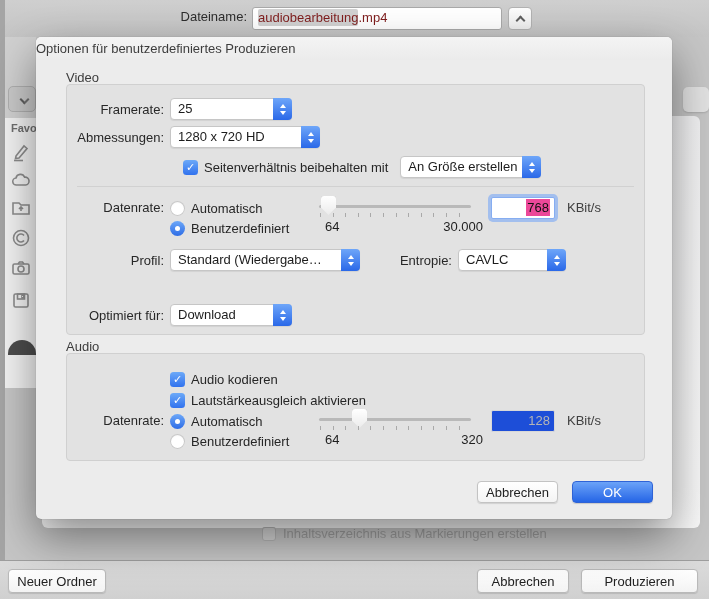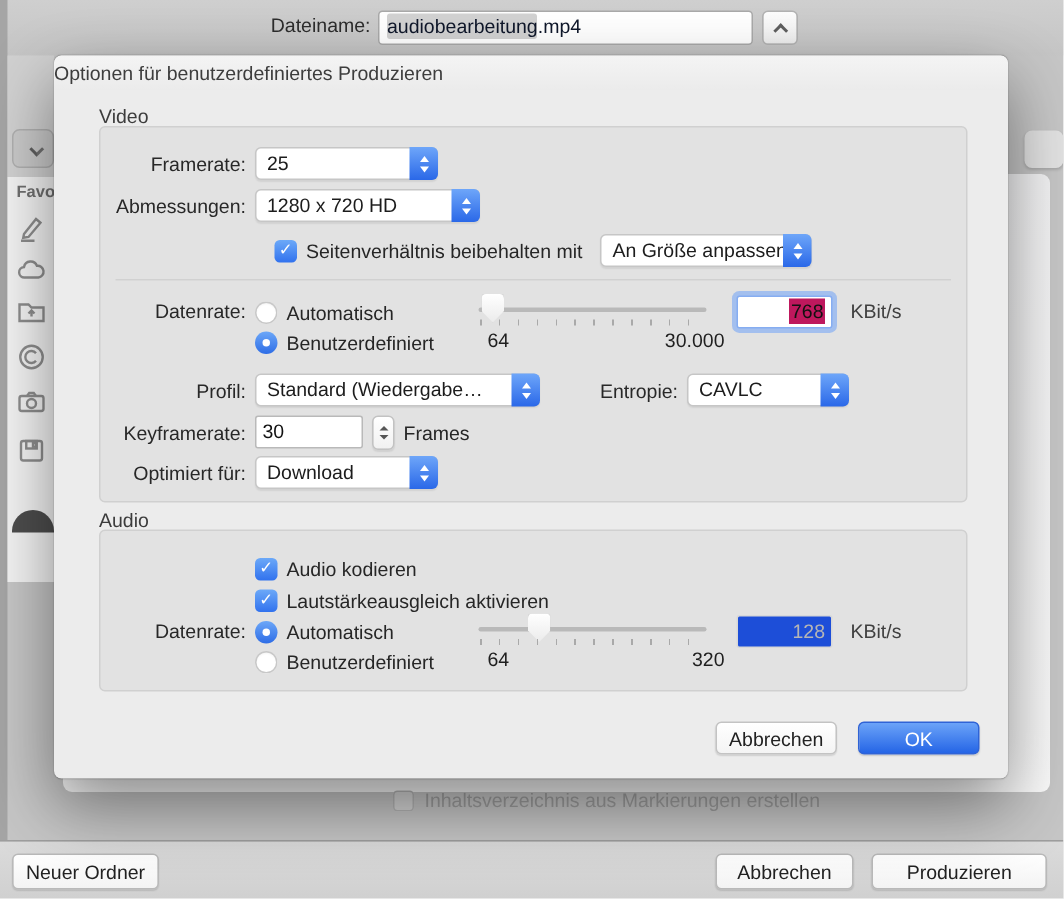--- a/index.html
+++ b/index.html
@@ -5,21 +5,21 @@
   html,body{margin:0;padding:0;}
   .stage{position:relative;width:709px;height:599px;overflow:hidden;background:#c6c6c6;
          font-family:"Liberation Sans","DejaVu Sans",sans-serif;font-size:13px;color:#262626;}
   .stage *{box-sizing:border-box;}
 
   
   #sheet-top{position:absolute;left:0;top:0;width:709px;height:37px;
              background:linear-gradient(#cfcfcf,#c5c5c5);}
   .fn-label{position:absolute;left:160px;top:9px;width:87px;text-align:right;color:#2d2d2d;}
   .fn-field{position:absolute;left:252px;top:7px;width:250px;height:23px;background:#fff;
-            border:1px solid #a9a9a9;border-radius:3px;padding:2px 5px;white-space:nowrap;overflow:hidden;color:#0f172a;}
+            border:1px solid #a9a9a9;border-radius:3px;padding:2px 5px;white-space:nowrap;overflow:hidden;color:#7f1d1d;}
   .fn-sel{background:#d2d2d2;border-radius:2px;padding:1px 0;}
   .collapse-btn{position:absolute;left:508px;top:7px;width:24px;height:23px;border:1px solid #b2b2b2;
             border-radius:4px;background:linear-gradient(#fdfdfd,#eee);display:flex;align-items:center;justify-content:center;}
   .chev{display:block;width:7px;height:7px;border-left:2px solid #5f5f5f;border-top:2px solid #5f5f5f;}
   .chev.up{transform:translateY(2px) rotate(45deg);}
   .chev.left{transform:translateX(2px) rotate(-45deg);border-top:none;border-bottom:2px solid #707070;}
 
   .left-strip{position:absolute;left:0;top:0;width:5px;height:560px;background:#a5a5a5;}
   .toolbar-left{position:absolute;left:5px;top:37px;width:31px;height:81px;background:#d1d1d1;}
   .back-btn{position:absolute;left:3px;top:49px;width:28px;height:26px;background:#cacaca;
@@ -87,21 +87,21 @@
   .slider .thumb{position:absolute;top:0;width:15px;height:19px;background:linear-gradient(#ffffff,#ebebeb);
                  border-radius:3px;clip-path:polygon(0 0,100% 0,100% 60%,50% 100%,0 60%);
                  filter:drop-shadow(0 1px 1px rgba(0,0,0,.4));}
   .slider .ticks{position:absolute;left:1px;right:1px;top:17px;height:4px;
                  background:repeating-linear-gradient(to right,#a9a9a9 0 1px,transparent 1px 12.6px);}
   .slider .minmax{position:absolute;left:6px;right:-12px;top:23px;display:flex;justify-content:space-between;color:#1f1f1f;}
 
   .field{position:absolute;width:64px;height:22px;background:#fff;border:1px solid #b9b9b9;border-radius:2px;
          text-align:right;padding:2px 4px;color:#111;}
   .field.focused{border-color:#86adf1;box-shadow:0 0 0 3px rgba(111,163,247,.55);}
-  .field .sel{background:#be185d;padding:1px 1px;}
+  .field .sel{background:#ec4899;padding:1px 1px;}
   .field.disabled{background:#1d4ed8;border-color:#d8d8d8;color:#b5b5b5;box-shadow:none;}
   .unit{position:absolute;color:#404040;}
 
   .dbtn{position:absolute;top:444px;width:81px;height:22px;appearance:none;border-radius:4px;font:inherit;}
   .dbtn.cancel{left:441px;background:linear-gradient(#ffffff,#f4f4f4);border:1px solid #c3c3c3;color:#222;
                box-shadow:0 1px 1px rgba(0,0,0,.12);}
   .dbtn.ok{left:536px;background:linear-gradient(#6ba3f8,#2565e6);border:1px solid #2f63d6;color:#fff;
            box-shadow:0 1px 1px rgba(0,0,0,.15);}
 
   .kstepper{width:15px;height:23px;margin-left:6px;border:1px solid #c2c2c2;border-radius:4px;background:linear-gradient(#fff,#f1f1f1);
@@ -211,21 +211,21 @@
               <i class="tri-up"></i>
               <i class="tri-down"></i>
             </span>
         </div>
       </div>
 
       <div class="row" style="top:71px;left:116px;gap:6px">
         <span class="checkbox"><span>✓</span></span>
         <span>Seitenverhältnis beibehalten mit</span>
         <div class="combo w141" style="margin-left:6px">
-          <span class="val">An Größe anpassen</span>
+          <span class="val">An Größe erstellen</span>
           <span class="stepper">
               <i class="tri-up"></i>
               <i class="tri-down"></i>
             </span>
         </div>
       </div>
 
       <div class="separator" style="top:101px"></div>
 
       <div class="row top" style="top:115px">
@@ -267,29 +267,20 @@
         <span class="lab" style="width:62px;margin-left:30px">Entropie:</span>
         <div class="combo w108">
           <span class="val">CAVLC</span>
           <span class="stepper">
               <i class="tri-up"></i>
               <i class="tri-down"></i>
             </span>
         </div>
       </div>
 
-      <div class="row" style="top:192px">
-        <span class="lab">Keyframerate:</span>
-        <div class="field" style="position:static;width:72px;text-align:left"><span>30</span></div>
-        <span class="kstepper">
-            <i class="tri-up"></i>
-            <i class="tri-down"></i>
-          </span>
-        <span style="margin-left:6px">Frames</span>
-      </div>
 
       <div class="row" style="top:219px">
         <span class="lab">Optimiert für:</span>
         <div class="combo w122">
           <span class="val">Download</span>
           <span class="stepper">
               <i class="tri-up"></i>
               <i class="tri-down"></i>
             </span>
         </div>

